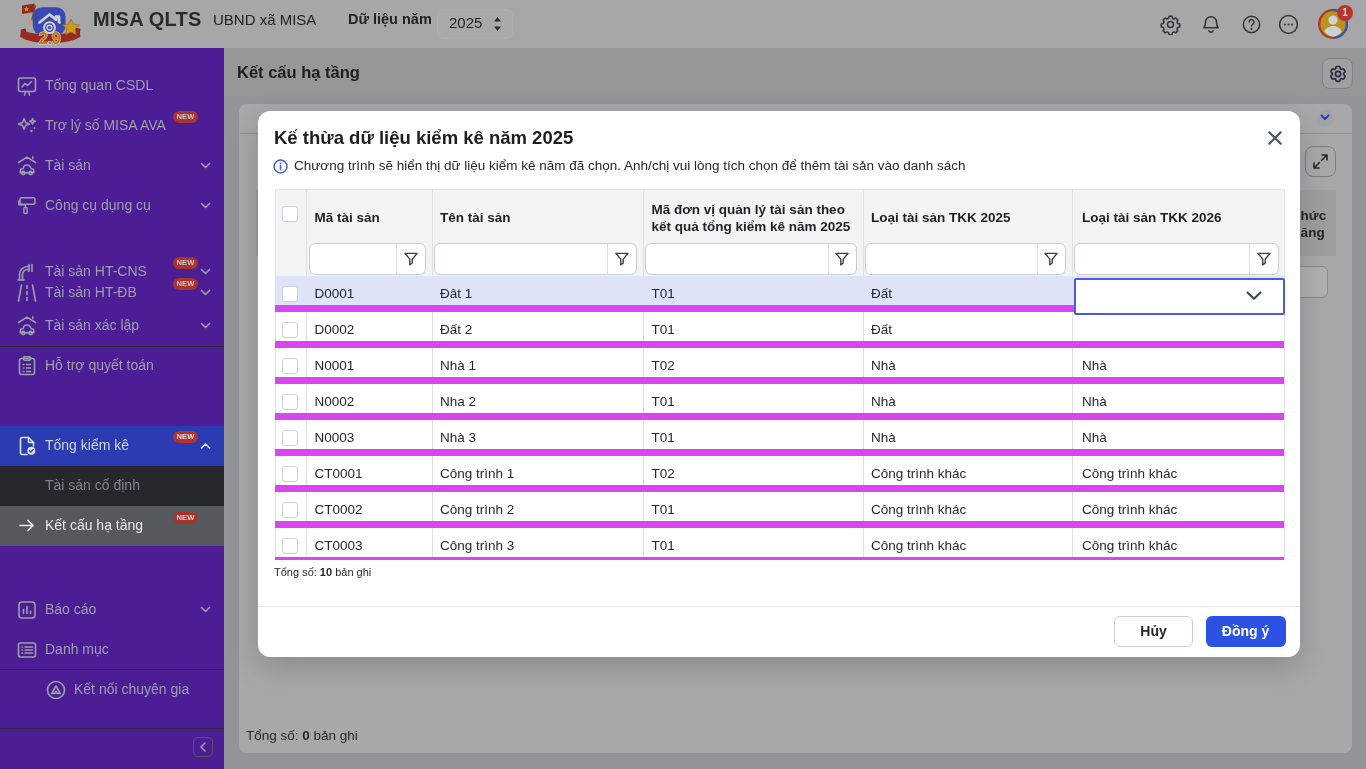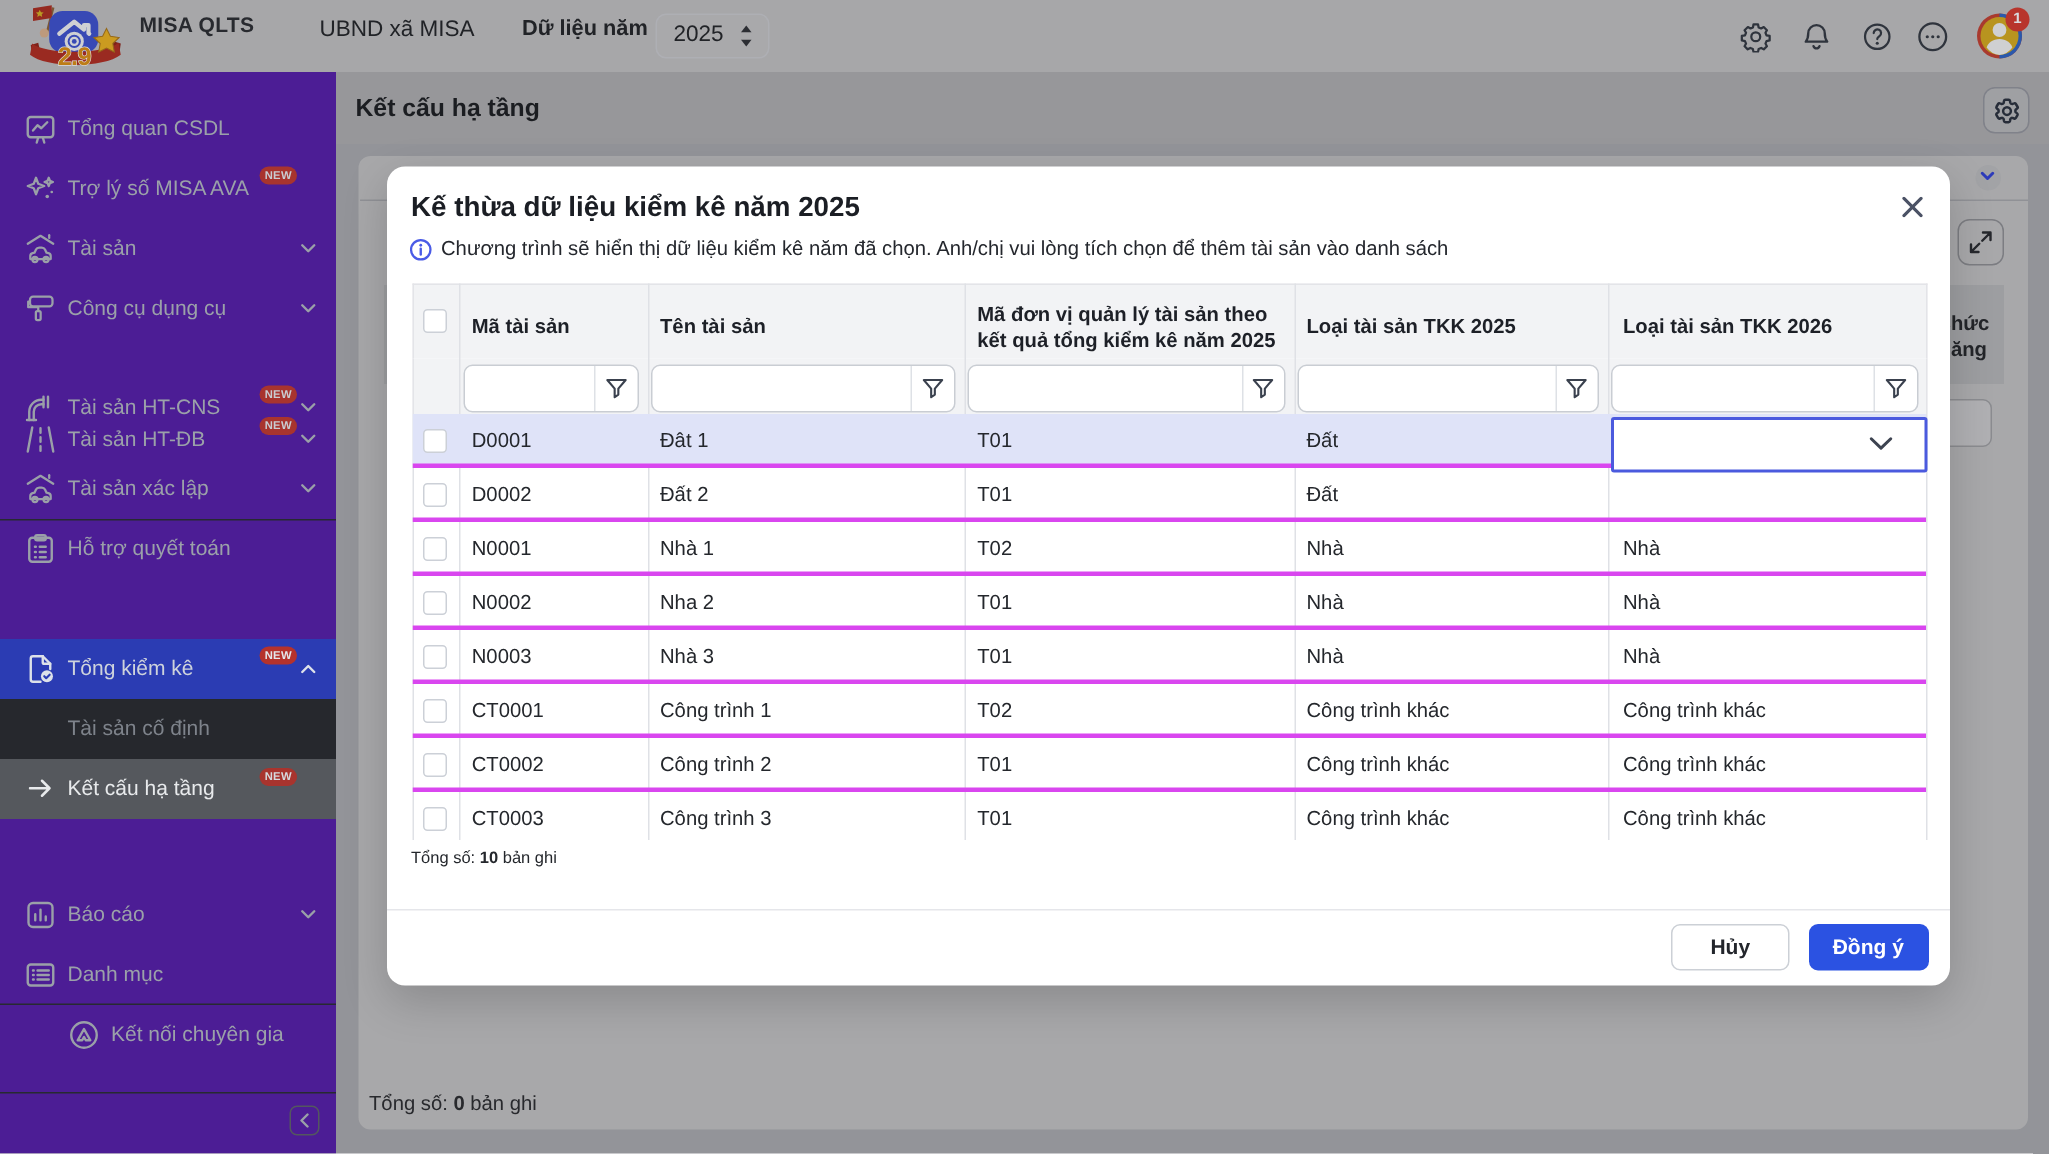--- a/index.html
+++ b/index.html
@@ -21,21 +21,21 @@
   <circle cx="29.5" cy="25.6" r="6.4" fill="#cfd0d3"></circle>
   <circle cx="29.5" cy="25.6" r="4.4" fill="#3849b5"></circle>
   <circle cx="29.5" cy="25.6" r="3.1" fill="#cfd0d3"></circle>
   <circle cx="29.5" cy="25.6" r="1.6" fill="#3849b5"></circle>
   <path d="M0.5 28l5-1.5 1.5 7-5.5 1z" fill="#7e221a"></path>
   <path d="M60.5 27l-5-1.5-1.5 7 5.5 1.5z" fill="#7e221a"></path>
   <path d="M1.5 27c9 7.5 48 7.5 57.5-.5l1.5 8c-11 9-50 9-60.5 0z" fill="#9a2a21"></path>
   <path d="M51 17l2.6 5.2 5.8.8-4.2 4 1 5.7-5.2-2.7-5.2 2.7 1-5.7-4.2-4 5.8-.8z" fill="#cb9b20" stroke="#96691a" stroke-width="0.7"></path>
   <text x="29.5" y="41.5" font-family="Liberation Sans, sans-serif" font-size="17" font-weight="bold" fill="#bd7d17" stroke="#dcdcde" stroke-width="0.85" paint-order="stroke" text-anchor="middle" letter-spacing="-0.5">2.9</text>
 </svg>
-<div class="abs" style="left:93px;top:8px;font-size:14px;font-weight:bold;color:#282a2f;letter-spacing:.2px;">MISA QLTS</div>
+<div class="abs" style="left:93px;top:8px;font-size:20px;font-weight:bold;color:#282a2f;letter-spacing:.2px;">MISA QLTS</div>
 <div class="abs" style="left:213px;top:11px;font-size:15px;color:#212327;">UBND xã MISA</div>
 <div class="abs" style="left:348px;top:11px;font-size:14.5px;font-weight:bold;color:#212327;">Dữ liệu năm</div>
 <div class="abs" style="left:437px;top:8.5px;width:76px;height:30.5px;background:#a9a9ab;border:1px solid #aeafb4;border-radius:7px;"></div>
 <div class="abs" style="left:449px;top:14px;font-size:15px;color:#212327;">2025</div>
 <svg id="hdr-sort" class="abs" style="left:491px;top:15px;" width="13" height="18" viewBox="0 0 13 18">
     <path d="M6.5 2L10 6.5H3z" fill="#2c2e33"></path>
     <path d="M6.5 16L3 11.5h7z" fill="#2c2e33"></path>
   </svg>
 <div id="hdr-icons" class="abs" style="left:1155px;top:0;width:211px;height:48px;">
   <svg style="position:absolute;left:5px;top:14px;" width="21" height="21" viewBox="0 0 24 24">
@@ -341,21 +341,21 @@
     </svg>
   <svg class="funnel" style="left:785px;" width="16" height="16" viewBox="0 0 17 17">
       <path d="M2 2.5h13L9.8 8.6v4.2l-2.6 1.9V8.6z" fill="none" stroke="#3a414e" stroke-width="1.5" stroke-linejoin="round"></path>
     </svg>
   <svg class="funnel" style="left:997.5px;" width="16" height="16" viewBox="0 0 17 17">
       <path d="M2 2.5h13L9.8 8.6v4.2l-2.6 1.9V8.6z" fill="none" stroke="#3a414e" stroke-width="1.5" stroke-linejoin="round"></path>
     </svg>
 
   <div id="rows" style="position:absolute;left:16.5px;top:165px;width:1009.5px;height:284px;overflow:hidden;">
     <style>
-      #rows .row { position:absolute; left:0; width:1009.5px; height:36px; border-bottom:3px solid #d946ef; }
+      #rows .row { position:absolute; left:0; width:1009.5px; height:36px; border-bottom:7px solid #d946ef; }
       #rows .row span { position:absolute; top:10px; font-size:13.5px; color:#24272c; white-space:nowrap; }
       #rows .c1 { left:40px; } #rows .c2 { left:165.5px; } #rows .c3 { left:377px; } #rows .c4 { left:596.5px; } #rows .c5 { left:807.5px; }
       #rows .rcb { position:absolute; left:7px; top:9.5px; width:16px; height:16px; border:1px solid #ccd0d7; border-radius:3px; background:#fff; }
     </style>
     <div class="row" style="top:0;background:#dfe3f8;">
         <div class="rcb"></div>
         <span class="c1">D0001</span>
         <span class="c2">Đât 1</span>
         <span class="c3">T01</span>
         <span class="c4">Đất</span>

